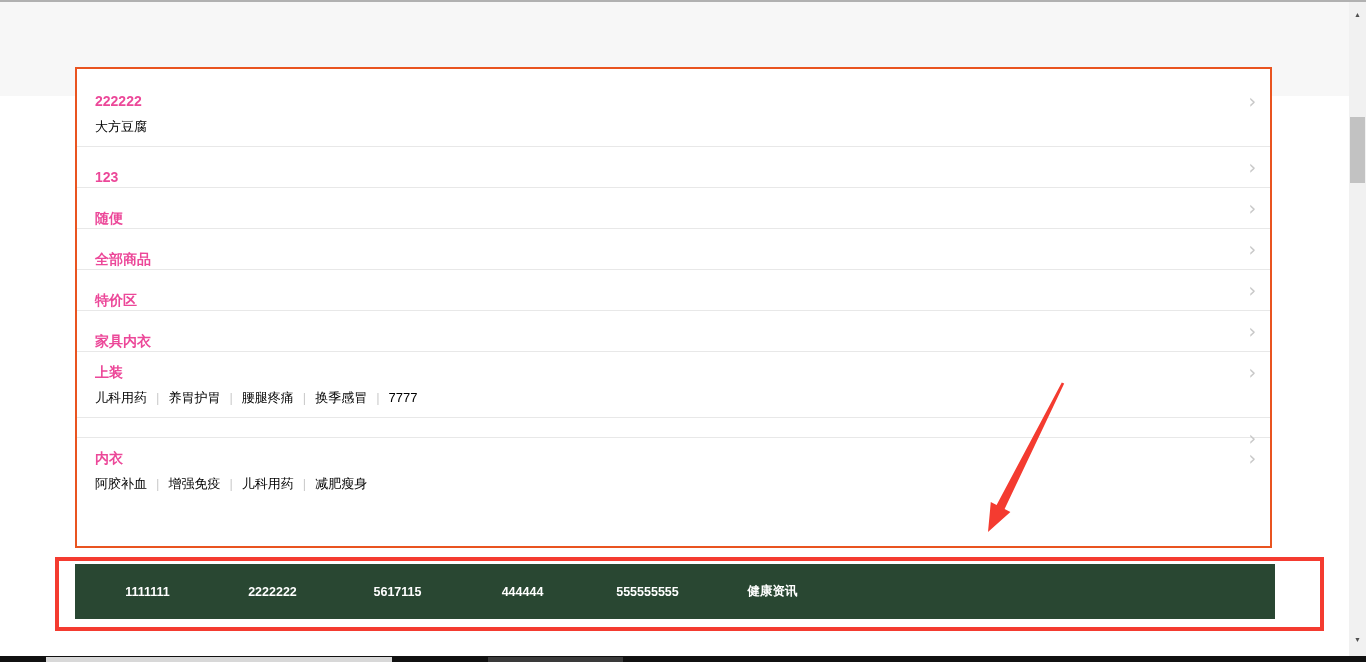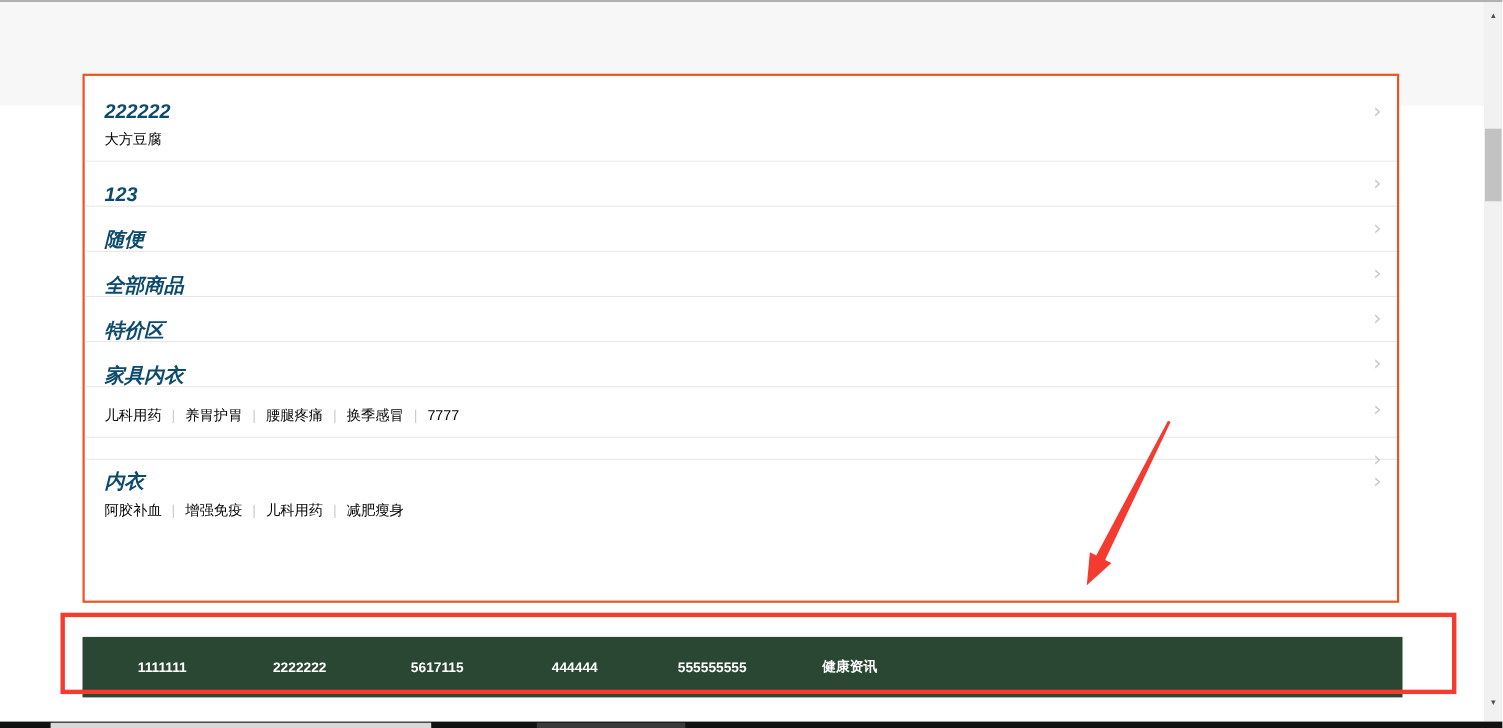--- a/index.html
+++ b/index.html
@@ -17,35 +17,35 @@
   
   .panel {
     position:absolute; left:75px; top:67px; width:1197px; height:481px;
     background:#ffffff; border:2px solid #e95420; padding-top:6px;
   }
   .row { position:relative; border-bottom:1px solid #e8e8e8; padding:0 24px 0 18px; }
   .row:last-child { border-bottom:none; }
   .row.simple { height:41px; display:flex; align-items:flex-end; }
   .row.with-links { padding-top:10px; padding-bottom:9px; }
   .row.first { padding-top:16px; }
-  .row-title { font-size:18px; font-weight:bold; color:#0c4a6e; line-height:20px;font-style:italic; }
+  .row-title { font-size:14px; font-weight:bold; color:#ec4899; line-height:20px; }
   .row-links { margin-top:5px; line-height:21px; font-size:13px; }
   .cat-link { color:#000000; text-decoration:none; cursor:pointer; }
   .cat-link:not(:last-child)::after { content:"|"; color:#ccc; margin:0 9px; font-weight:normal; }
   .chevron {
     position:absolute; right:14px; color:#c9c9c9; font-size:19px; line-height:19px;
     font-family:"DejaVu Sans",sans-serif;
   }
   .row.simple .chevron { top:50%; transform:translateY(-50%); }
   .row.with-links .chevron { top:11px; }
   .row.first .chevron { top:17px; }
 
   
   .footer-nav {
-    position:absolute; left:75px; top:579px; width:1200px; height:55px;
+    position:absolute; left:75px; top:564px; width:1200px; height:55px;
     background:#294732; display:flex; align-items:center; padding-left:10px;
   }
   .nav-item {
     width:125px; text-align:center; color:#ffffff; font-size:12.5px; font-weight:bold;
     text-decoration:none; cursor:pointer;
   }
 
   
   .anno-rect {
     position:absolute; left:55px; top:557px; width:1269px; height:74px;
@@ -107,20 +107,21 @@
       <div class="row-title">特价区</div>
       <span class="chevron">›</span>
     </div>
 
     <div class="row simple">
       <div class="row-title">家具内衣</div>
       <span class="chevron">›</span>
     </div>
 
     <div class="row with-links">
+      <div class="row-title">上装</div>
       <div class="row-links">
         <a class="cat-link">儿科用药</a><a class="cat-link">养胃护胃</a><a class="cat-link">腰腿疼痛</a><a class="cat-link">换季感冒</a><a class="cat-link">7777</a>
       </div>
       <span class="chevron">›</span>
     </div>
 
     <div class="row with-links">
       <span class="chevron">›</span>
     </div>
 

